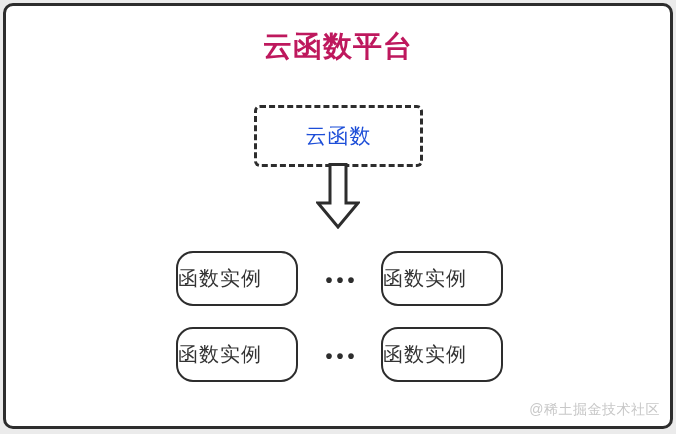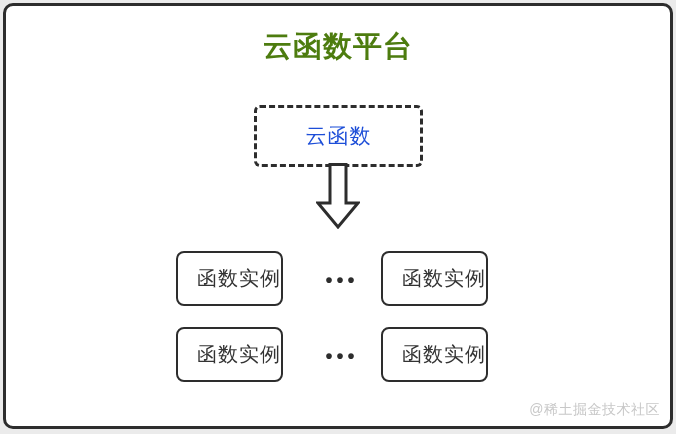--- a/index.html
+++ b/index.html
@@ -28,21 +28,21 @@
   }
   .title {
     position: absolute;
     left: 0;
     right: 0;
     top: 31px;
     text-align: center;
     font-size: 29px;
     line-height: 1.1;
     font-weight: bold;
-    color: #4d7c0f;
+    color: #be185d;
     letter-spacing: 1px;
   }
   .cloud-box {
     position: absolute;
     left: 254px;
     top: 105px;
     width: 169px;
     height: 62px;
     box-sizing: border-box;
     background: #ffffff;
@@ -55,29 +55,29 @@
     color: #1d4ed8;
     letter-spacing: 1px;
   }
   .arrow-svg {
     position: absolute;
     left: 316px;
     top: 163px;
   }
   .inst-box {
     position: absolute;
-    width: 107px;
+    width: 122px;
     height: 55px;
     box-sizing: border-box;
     background: #ffffff;
     border: 2.5px solid #2d2d2d;
-    border-radius: 8px;
+    border-radius: 17px;
     display: flex;
     align-items: center;
-    justify-content: flex-end;
+    justify-content: flex-start;
     font-size: 20px;
     color: #333333;
     letter-spacing: 1px;
   }
   .row1 { top: 251px; }
   .row2 { top: 327px; }
   .col1 { left: 176px; }
   .col2 { left: 381px; }
   .dots {
     position: absolute;

